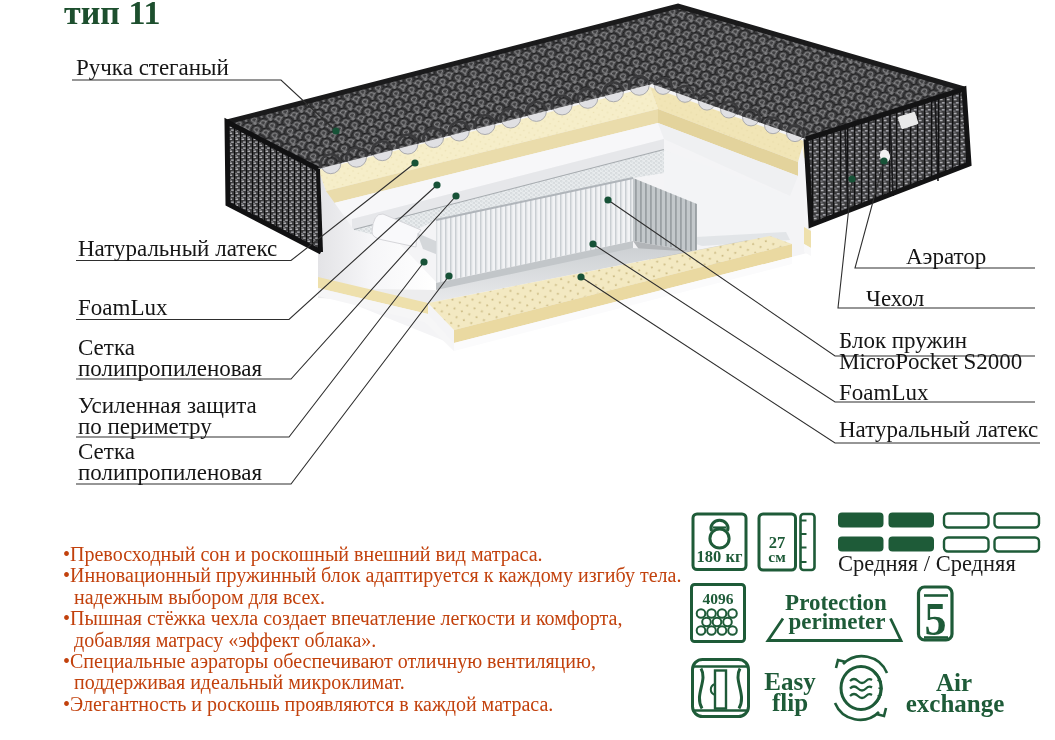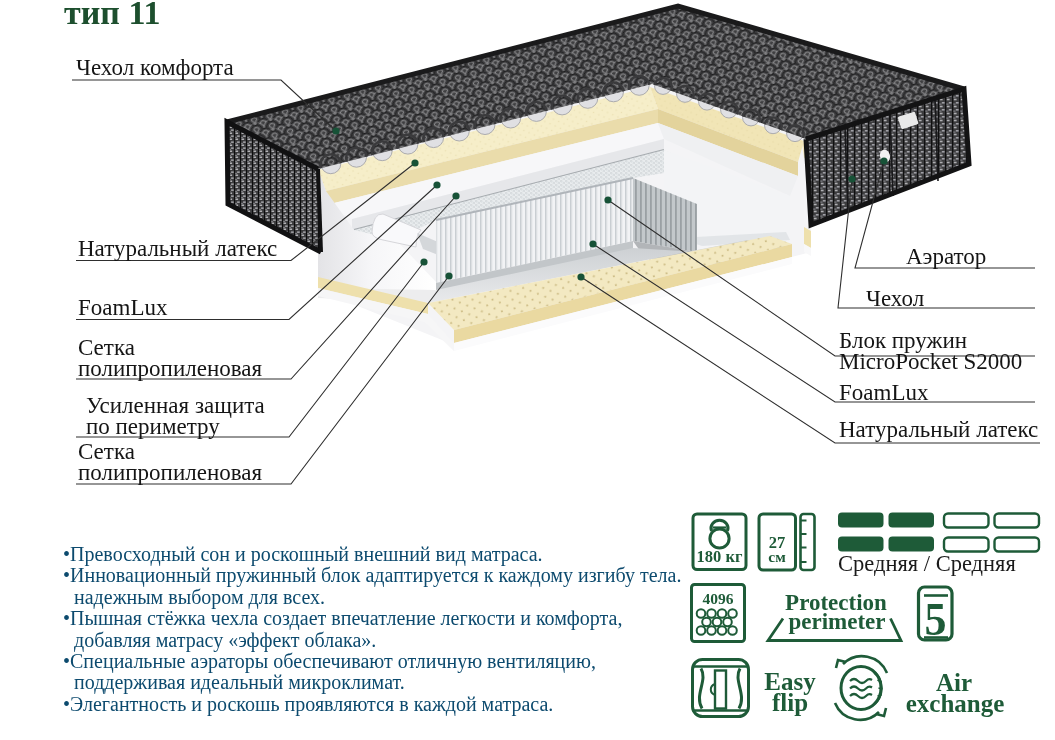--- a/index.html
+++ b/index.html
@@ -1,19 +1,19 @@
 <!DOCTYPE html>
 <html><head><meta charset="utf-8">
 <style>
 html,body{margin:0;padding:0;background:#ffffff;width:1055px;height:740px;overflow:hidden}
 #page{position:relative;width:1055px;height:740px;font-family:"Liberation Serif",serif}
 #art{position:absolute;left:0;top:0;font-family:"Liberation Serif",serif}
 .lab{position:absolute;font-size:23px;line-height:21px;color:#151515;white-space:nowrap}
 #title{position:absolute;left:64px;top:-6px;font-size:34px;font-weight:bold;color:#1d4f2e}
-#blist{position:absolute;left:63px;top:544px;font-size:20px;line-height:21.4px;color:#0c4a6e}
+#blist{position:absolute;left:63px;top:544px;font-size:20px;line-height:21.4px;color:#c2410c}
 </style></head>
 <body>
 <div id="page">
 
 <svg id="art" width="1055" height="740" viewBox="0 0 1055 740">
 <defs>
 <pattern id="quilt" width="16" height="10" patternUnits="userSpaceOnUse" patternTransform="rotate(-14.5)">
 <rect width="16" height="10" fill="#3e3e40"></rect>
 <path d="M0,10 a8,7 0 0 1 16,0" fill="none" stroke="#858587" stroke-width="1.1"></path>
 <path d="M2.6,10 a5.4,4.6 0 0 1 10.8,0" fill="none" stroke="#1d1d1e" stroke-width="1"></path>
@@ -296,29 +296,29 @@
 <path d="M879,712 a27,27 0 0 1 -44,-9" stroke-width="2.6"></path>
 <path d="M836,668 l2,-8 8,2" stroke-width="2.6" fill="none"></path>
 <path d="M886,708 l-2,8 -8,-2" stroke-width="2.6" fill="none"></path>
 <text x="954" y="691" text-anchor="middle" font-size="25" font-weight="bold" fill="#1e5b38" stroke="none">Air</text>
 <text x="955" y="712" text-anchor="middle" font-size="25" font-weight="bold" fill="#1e5b38" stroke="none">exchange</text>
 </g>
 </svg>
 
 <div id="title">тип 11</div>
 
-<div class="lab" style="left:76px;top:57px">Чехол комфорта</div>
+<div class="lab" style="left:76px;top:57px">Ручка стеганый</div>
 
 <div class="lab" style="left:78px;top:238px">Натуральный латекс</div>
 
 <div class="lab" style="left:78px;top:297px">FoamLux</div>
 
 <div class="lab" style="left:78px;top:337px">Сетка<br>полипропиленовая</div>
 
-<div class="lab" style="left:86px;top:395px">Усиленная защита<br>по периметру</div>
+<div class="lab" style="left:78px;top:395px">Усиленная защита<br>по периметру</div>
 
 <div class="lab" style="left:78px;top:441px">Сетка<br>полипропиленовая</div>
 
 <div class="lab" style="left:906px;top:246px">Аэратор</div>
 
 <div class="lab" style="left:866px;top:288px">Чехол</div>
 
 <div class="lab" style="left:839px;top:330px">Блок пружин<br>MicroPocket S2000</div>
 
 <div class="lab" style="left:839px;top:382px">FoamLux</div>

